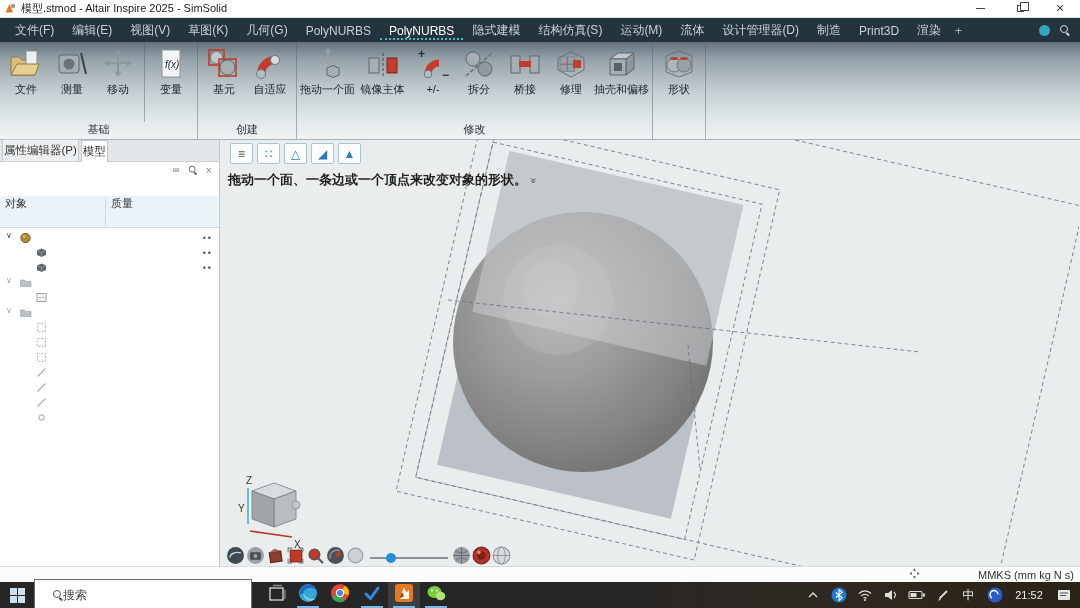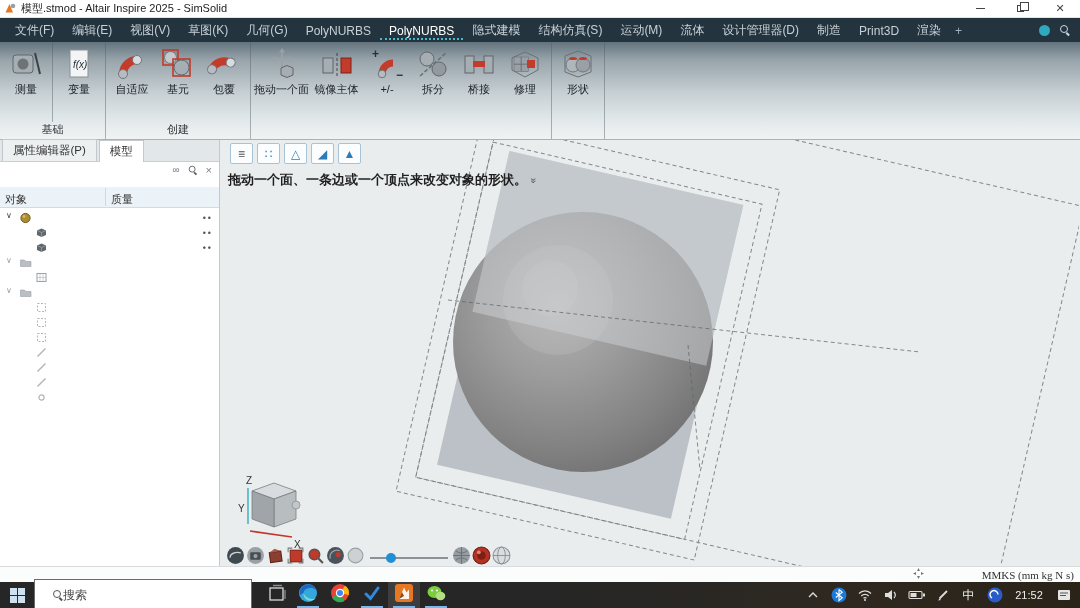--- a/index.html
+++ b/index.html
@@ -42,25 +42,25 @@
   .rbtn{width:46px;display:flex;flex-direction:column;align-items:center;font-size:11px;color:#20262a;cursor:default;}
   .rbtn.wide{width:55px;}
   .rbtn .rlabel{margin-top:0;text-align:center;line-height:1.15;}
   .rgroup-label{height:17px;text-align:center;font-size:11px;color:#2e3438;}
 
   
   .main{display:flex;height:426px;}
 
   .panel{width:220px;background:#fff;border-right:1px solid #c3c8cb;display:flex;flex-direction:column;font-size:11.5px;}
   .tabs{height:22px;background:#e2e7e9;display:flex;align-items:flex-end;padding-left:2px;border-bottom:1px solid #c9ced1;}
-  .tab{padding:3px 10px;border:1px solid #c2c8cb;border-bottom:none;background:#edf0f1;color:#333;margin-right:2px;font-size:11.5px;white-space:nowrap;}
+  .tab{padding:3px 1px;border:1px solid #c2c8cb;border-bottom:none;background:#edf0f1;color:#333;margin-right:2px;font-size:11.5px;white-space:nowrap;}
   .tab.active{background:#fff;position:relative;top:1px;}
   .panel-tools{height:14px;display:flex;justify-content:flex-end;align-items:center;gap:8px;padding:2px 7px 0;color:#7a8084;font-size:10px;line-height:10px;}
   .panel-tools .x{font-size:11px;}
-  .cols{height:21px;background:#ecf3f8;border-bottom:1px solid #d4dade;display:flex;align-items:flex-end;font-size:11px;color:#333;padding-left:5px;position:relative;margin-top:11px;}
+  .cols{height:32px;background:#ecf3f8;border-bottom:1px solid #d4dade;display:flex;align-items:flex-start;font-size:11px;color:#333;padding-left:5px;position:relative;margin-top:20px;}
   .cols .col2{position:absolute;left:111px;}
   .cols::after{content:"";position:absolute;left:105px;top:1px;bottom:1px;width:1px;background:#d2d8dc;}
   #tree{flex:1;overflow:hidden;padding-top:2px;}
   .trow{height:15px;display:flex;align-items:center;position:relative;color:#1c1c1c;}
   .trow.dim{color:#a0a6aa;}
   .trow.bold{font-weight:bold;}
   .trow .chev{position:absolute;left:6px;top:1px;font-size:8px;color:#3c4246;}
   .trow.dim .chev{color:#9aa0a4;}
   .trow .ticon{position:absolute;top:1px;}
   .trow .tlabel{position:absolute;white-space:nowrap;}
@@ -76,21 +76,21 @@
   .hint{position:absolute;left:8px;top:31px;font-size:13px;color:#1f1f1f;font-weight:bold;}
   .hint .more{display:inline-block;transform:rotate(90deg);font-size:10px;color:#555;margin-left:4px;font-weight:normal;}
   .viewcube{position:absolute;left:16px;top:334px;}
   .navbar{position:absolute;left:6px;top:406px;display:flex;align-items:center;}
   .navbar .nico{margin-right:1px;}
   .slider{position:relative;width:78px;height:18px;margin:0 4px;}
   .slider .track{position:absolute;left:0;right:0;top:8.5px;height:1.5px;background:#8b9196;}
   .slider .handle{position:absolute;left:16px;top:4px;width:10px;height:10px;border-radius:50%;background:#1f8fd6;}
 
   
-  .statusbar{height:16px;background:#fbfcfc;border-top:1px solid #d8dcdf;display:flex;align-items:center;font-size:11px;color:#333;font-family:Liberation Serif, serif;}
+  .statusbar{height:16px;background:#fbfcfc;border-top:1px solid #d8dcdf;display:flex;align-items:center;font-size:11px;color:#333;}
   .sb-spacer{flex:1;}
   .sb-icon{color:#667;margin-right:58px;}
   .sb-units{padding-right:6px;}
 
   
   .taskbar{height:26px;display:flex;align-items:center;color:#e8e8e8;
     background:linear-gradient(90deg,#262626 0%,#262626 52%,#2e2820 78%,#2a2318 100%);}
   .start{width:34px;height:26px;display:flex;align-items:center;justify-content:center;}
   .searchbox{width:218px;height:32px;background:#fff;border:1px solid #6b6b6b;display:flex;align-items:center;gap:0;padding-left:18px;color:#4a4a4a;font-size:12px;}
   #task-apps{display:flex;margin-left:8px;height:26px;}
@@ -150,68 +150,74 @@
       <span class="mag"></span>
     </div>
   </div>
 
   <div class="ribbon" id="ribbon">
       <div class="rgroup">
         <div class="rsections">
           <div class="rsection">
             <div class="rbtn">
               <span class="ric"><svg width="36" height="34" viewBox="0 0 36 34">
+                  <path d="M3,10 L3,28 L27,28 L27,13 L14,13 L11,10 Z" fill="#d9bd7a" stroke="#8f7b43"></path>
+                  <rect x="18" y="4" width="11" height="14" fill="#eceff0" stroke="#8a9196"></rect>
+                  <path d="M3,28 L9,17 L31,17 L27,28 Z" fill="#e6cf92" stroke="#8f7b43"></path>
+                </svg></span>
+              <span class="rlabel">文件</span>
+            </div>
+            <div class="rbtn">
+              <span class="ric"><svg width="36" height="34" viewBox="0 0 36 34">
                   <rect x="5" y="8" width="20" height="18" rx="3" fill="#a7aeb3" stroke="#5f666b"></rect>
                   <circle cx="15" cy="17" r="5.5" fill="#6d7478"></circle>
                   <path d="M27,6 L32,27" stroke="#3c4145" stroke-width="2"></path>
                 </svg></span>
               <span class="rlabel">测量</span>
             </div>
+            <div class="rbtn">
+              <span class="ric"><svg width="36" height="34" viewBox="0 0 36 34">
+                  <circle cx="18" cy="16" r="9" stroke="#9aa1a6" stroke-dasharray="3 2" fill="none"></circle>
+                  <path d="M18,6 V26 M8,16 H28" stroke="#8e979c" stroke-width="2"></path>
+                  <path d="M18,2 l-3.5,5 h7 Z M18,30 l-3.5,-5 h7 Z M4,16 l5,-3.5 v7 Z M32,16 l-5,-3.5 v7 Z" fill="#8e979c"></path>
+                </svg></span>
+              <span class="rlabel">移动</span>
+            </div>
           </div>
           <div class="rsection">
             <div class="rbtn">
               <span class="ric"><svg width="36" height="34" viewBox="0 0 36 34">
                   <rect x="9" y="3" width="18" height="27" fill="#f2f4f5" stroke="#8a9196"></rect>
                   <text x="12" y="21" font-size="10" font-style="italic" fill="#2b2f33">f(x)</text>
                 </svg></span>
               <span class="rlabel">变量</span>
             </div>
           </div>
         </div>
         <div class="rgroup-label">基础</div>
       </div>
       <div class="rgroup">
         <div class="rsections">
           <div class="rsection">
-            <div class="rbtn">
-              <span class="ric"><svg width="36" height="34" viewBox="0 0 36 34">
-                  <path d="M9,27 A14,14 0 0 1 23,13" stroke="#c23b2b" stroke-width="8" fill="none"></path>
-                  <circle cx="9" cy="27" r="4.5" fill="#b6bcc1" stroke="#70777c"></circle>
-                  <circle cx="23" cy="13" r="4.5" fill="#d8dcde" stroke="#70777c"></circle>
-                </svg></span>
-              <span class="rlabel">自适应</span>
-            </div>
             <div class="rbtn">
               <span class="ric"><svg width="36" height="34" viewBox="0 0 36 34">
                   <rect x="3" y="3" width="15" height="15" fill="none" stroke="#c23b2b" stroke-width="1.6"></rect>
                   <circle cx="10.5" cy="10.5" r="6" fill="#c3c9cd" stroke="#777"></circle>
                   <rect x="13" y="12" width="17" height="17" fill="none" stroke="#c23b2b" stroke-width="1.6"></rect>
                   <circle cx="21.5" cy="20.5" r="7.5" fill="#a7aeb3" stroke="#5f666b"></circle>
                 </svg></span>
               <span class="rlabel">基元</span>
             </div>
             <div class="rbtn">
               <span class="ric"><svg width="36" height="34" viewBox="0 0 36 34">
-                  <g transform="rotate(25 18 18)">
-                    <path d="M9,27 A14,14 0 0 1 23,13" stroke="#c23b2b" stroke-width="8" fill="none"></path>
-                    <circle cx="9" cy="27" r="4.5" fill="#b6bcc1" stroke="#70777c"></circle>
-                    <circle cx="23" cy="13" r="4.5" fill="#d8dcde" stroke="#70777c"></circle>
-                  </g>
-                </svg></span>
-              <span class="rlabel">包覆</span>
+                  <path d="M9,27 A14,14 0 0 1 23,13" stroke="#c23b2b" stroke-width="8" fill="none"></path>
+                  <circle cx="9" cy="27" r="4.5" fill="#b6bcc1" stroke="#70777c"></circle>
+                  <circle cx="23" cy="13" r="4.5" fill="#d8dcde" stroke="#70777c"></circle>
+                </svg></span>
+              <span class="rlabel">自适应</span>
             </div>
           </div>
         </div>
         <div class="rgroup-label">创建</div>
       </div>
       <div class="rgroup">
         <div class="rsections">
           <div class="rsection">
             <div class="rbtn wide">
               <span class="ric"><svg width="36" height="34" viewBox="0 0 36 34">
@@ -260,22 +266,32 @@
                   <g fill="#9aa1a6" stroke="#5f666b" stroke-width=".5">
                     <rect x="7" y="10" width="7" height="7"></rect>
                     <rect x="14.5" y="10" width="7" height="7"></rect>
                     <rect x="7" y="17.5" width="7" height="7"></rect>
                     <rect x="14.5" y="17.5" width="7" height="7"></rect>
                   </g>
                   <rect x="20" y="13" width="8" height="8" fill="#c23b2b"></rect>
                 </svg></span>
               <span class="rlabel">修理</span>
             </div>
-          </div>
-        </div>
+            <div class="rbtn wide">
+              <span class="ric"><svg width="36" height="34" viewBox="0 0 36 34">
+                  <path d="M6,12 L14,6 H30 L22,12 Z" fill="#c3c9cd" stroke="#5f666b"></path>
+                  <path d="M22,12 L30,6 V22 L22,28 Z" fill="#8f969b" stroke="#5f666b"></path>
+                  <path d="M6,12 H22 V28 H6 Z" fill="#a7aeb3" stroke="#5f666b"></path>
+                  <rect x="10" y="16" width="8" height="8" fill="#5a6166"></rect>
+                </svg></span>
+              <span class="rlabel">抽壳和偏移</span>
+            </div>
+          </div>
+        </div>
+        <div class="rgroup-label">修改</div>
       </div>
       <div class="rgroup">
         <div class="rsections">
           <div class="rsection">
             <div class="rbtn">
               <span class="ric"><svg width="36" height="34" viewBox="0 0 36 34">
                   <path d="M5,9 L18,4 L31,9 L31,25 L18,30 L5,25 Z" fill="none" stroke="#6a7176"></path>
                   <circle cx="13" cy="18" r="7" fill="#b0b7bb" stroke="#70777c"></circle>
                   <circle cx="23" cy="18" r="7" fill="#9aa1a6" stroke="#70777c"></circle>
                   <ellipse cx="13" cy="11.5" rx="4" ry="1.6" fill="#c23b2b"></ellipse>

